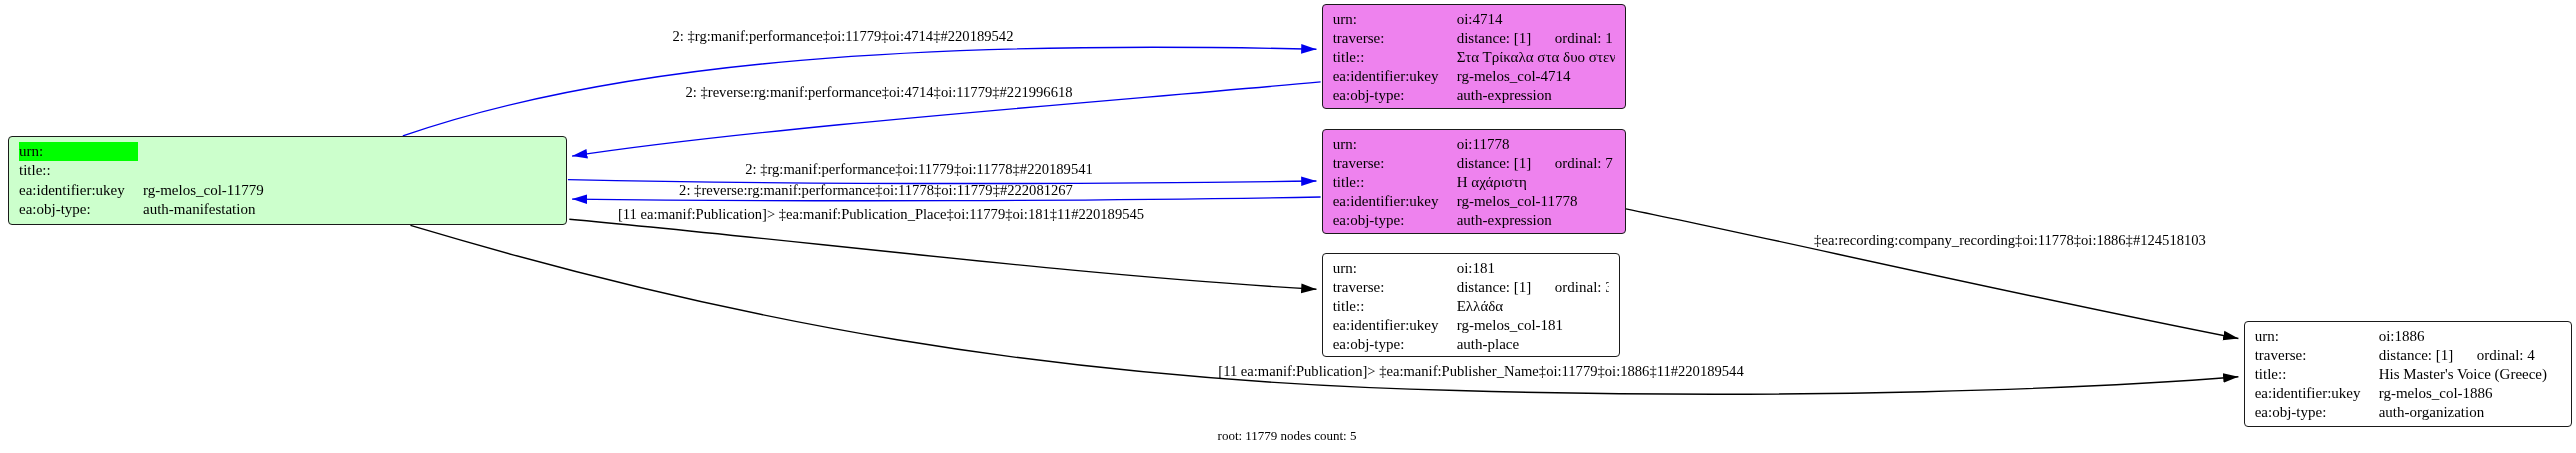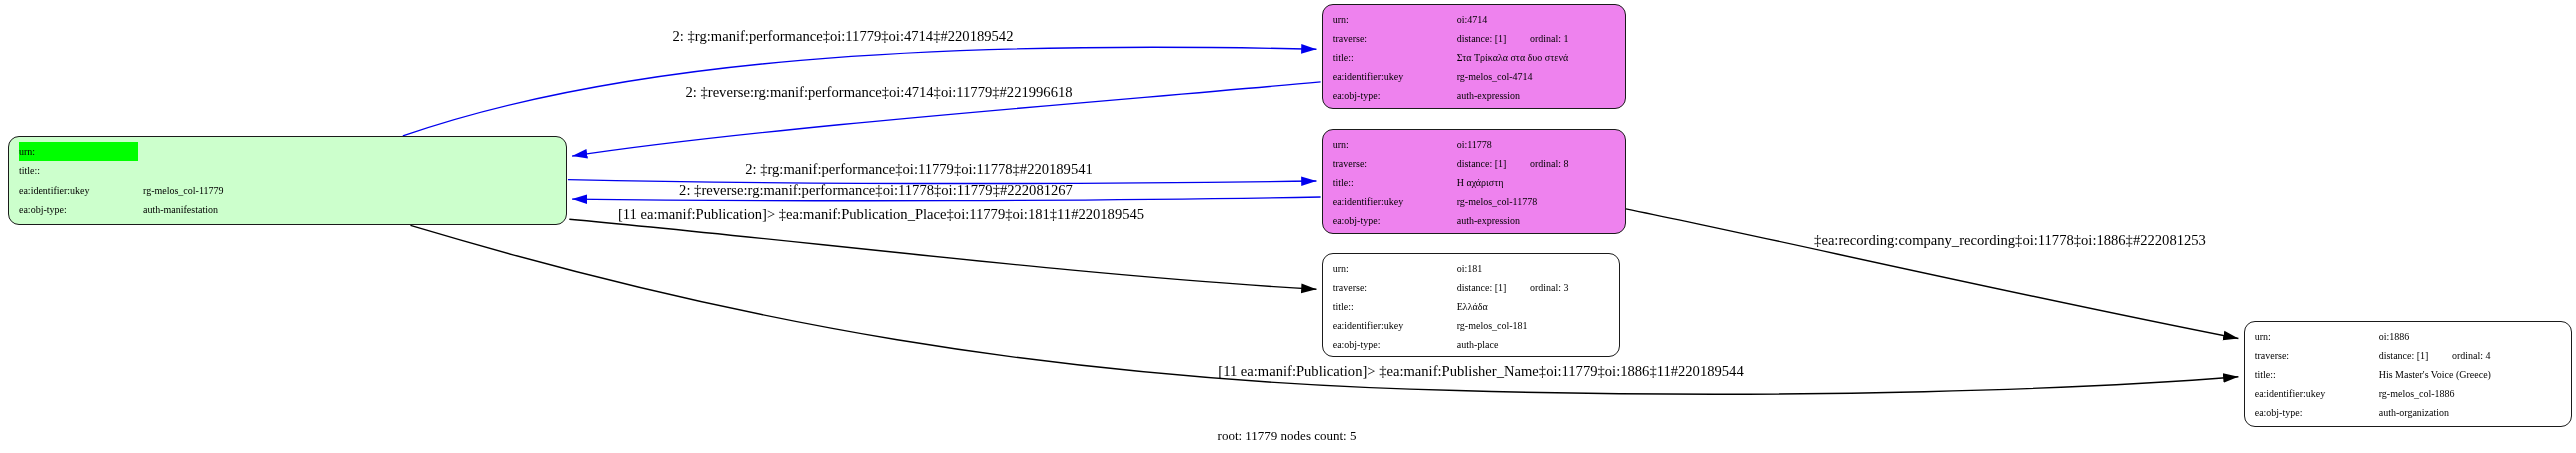--- a/index.html
+++ b/index.html
@@ -2,21 +2,21 @@
 <html style="font-size:11px"><head>
 <meta charset="utf-8">
 <style>
   html,body{margin:0;padding:0;background:#ffffff;}
   body{width:2576px;height:453px;position:relative;overflow:hidden;
        font-family:"Liberation Serif","DejaVu Serif",serif;color:#000;}
   .canvas{position:absolute;left:0;top:0;width:2576px;height:453px;}
   svg.edges{position:absolute;left:0;top:0;width:2576px;height:453px;}
 
   .node{position:absolute;box-sizing:border-box;border:1.4px solid #1a1a1a;
-        border-radius:11px;padding:4.9px 0 4.9px 0;font-size:10px;}
+        border-radius:4px;padding:4.9px 0 4.9px 0;font-size:15px;}
   .node .row{display:flex;align-items:center;height:19px;line-height:19px;
              padding:0 9.7px;}
   .node.r4 .row{height:19.4px;line-height:19.4px;}
   .node .k{flex:0 0 124px;white-space:nowrap;overflow:hidden;}
   .node .v{flex:1 1 auto;white-space:nowrap;overflow:hidden;}
   .node .tv{display:inline-block;}
   .node .ord{margin-left:23.6px;}
   .green{background:#ccffcc;}
   .violet{background:#ee82ee;}
   .plain{background:#ffffff;}
@@ -51,21 +51,21 @@
     <path d="M591,325 C1050,462 1500,548 2100,563 C2600,577 3020,560 3226,543" fill="none" stroke="#000000" stroke-width="2" marker-end="url(#arrBlack)"></path>
     <path d="M2343,301 C2560,345 2880,420 3226,488" fill="none" stroke="#000000" stroke-width="2" marker-end="url(#arrBlack)"></path>
   </svg>
 
   <div class="elabel" style="left:843px;top:36px;">2: ‡rg:manif:performance‡oi:11779‡oi:4714‡#220189542</div>
   <div class="elabel" style="left:879px;top:92px;">2: ‡reverse:rg:manif:performance‡oi:4714‡oi:11779‡#221996618</div>
   <div class="elabel" style="left:881px;top:169px;margin-left:38px;">2: ‡rg:manif:performance‡oi:11779‡oi:11778‡#220189541</div>
   <div class="elabel" style="left:876px;top:190px;">2: ‡reverse:rg:manif:performance‡oi:11778‡oi:11779‡#222081267</div>
   <div class="elabel" style="left:881px;top:214px;">[11 ea:manif:Publication]&gt; ‡ea:manif:Publication_Place‡oi:11779‡oi:181‡11#220189545</div>
   <div class="elabel" style="left:1481px;top:371px;">[11 ea:manif:Publication]&gt; ‡ea:manif:Publisher_Name‡oi:11779‡oi:1886‡11#220189544</div>
-  <div class="elabel" style="left:2010px;top:240px;">‡ea:recording:company_recording‡oi:11778‡oi:1886‡#222081253</div>
+  <div class="elabel" style="left:2010px;top:240px;">‡ea:recording:company_recording‡oi:11778‡oi:1886‡#124518103</div>
 
   <div class="rootlabel" style="left:1287px;top:436px;">root: 11779 nodes count: 5</div>
 
   <div class="node green r4" style="left:8.3px;top:136px;width:559px;height:89px;">
     <div class="row hlrow">
       <span class="k hl">urn:</span>
     </div>
     <div class="row">
       <span class="k">title::</span>
     </div>
@@ -102,21 +102,21 @@
     </div>
   </div>
 
   <div class="node violet" style="left:1322px;top:129px;width:304px;height:105px;">
     <div class="row">
       <span class="k">urn:</span>
         <span class="v">oi:11778</span>
     </div>
     <div class="row">
       <span class="k">traverse:</span>
-        <span class="v"><span class="tv">distance: [1]</span><span class="tv ord">ordinal: 8</span></span>
+        <span class="v"><span class="tv">distance: [1]</span><span class="tv ord">ordinal: 7</span></span>
     </div>
     <div class="row">
       <span class="k">title::</span>
         <span class="v">Η αχάριστη</span>
     </div>
     <div class="row">
       <span class="k">ea:identifier:ukey</span>
         <span class="v">rg-melos_col-11778</span>
     </div>
     <div class="row">

